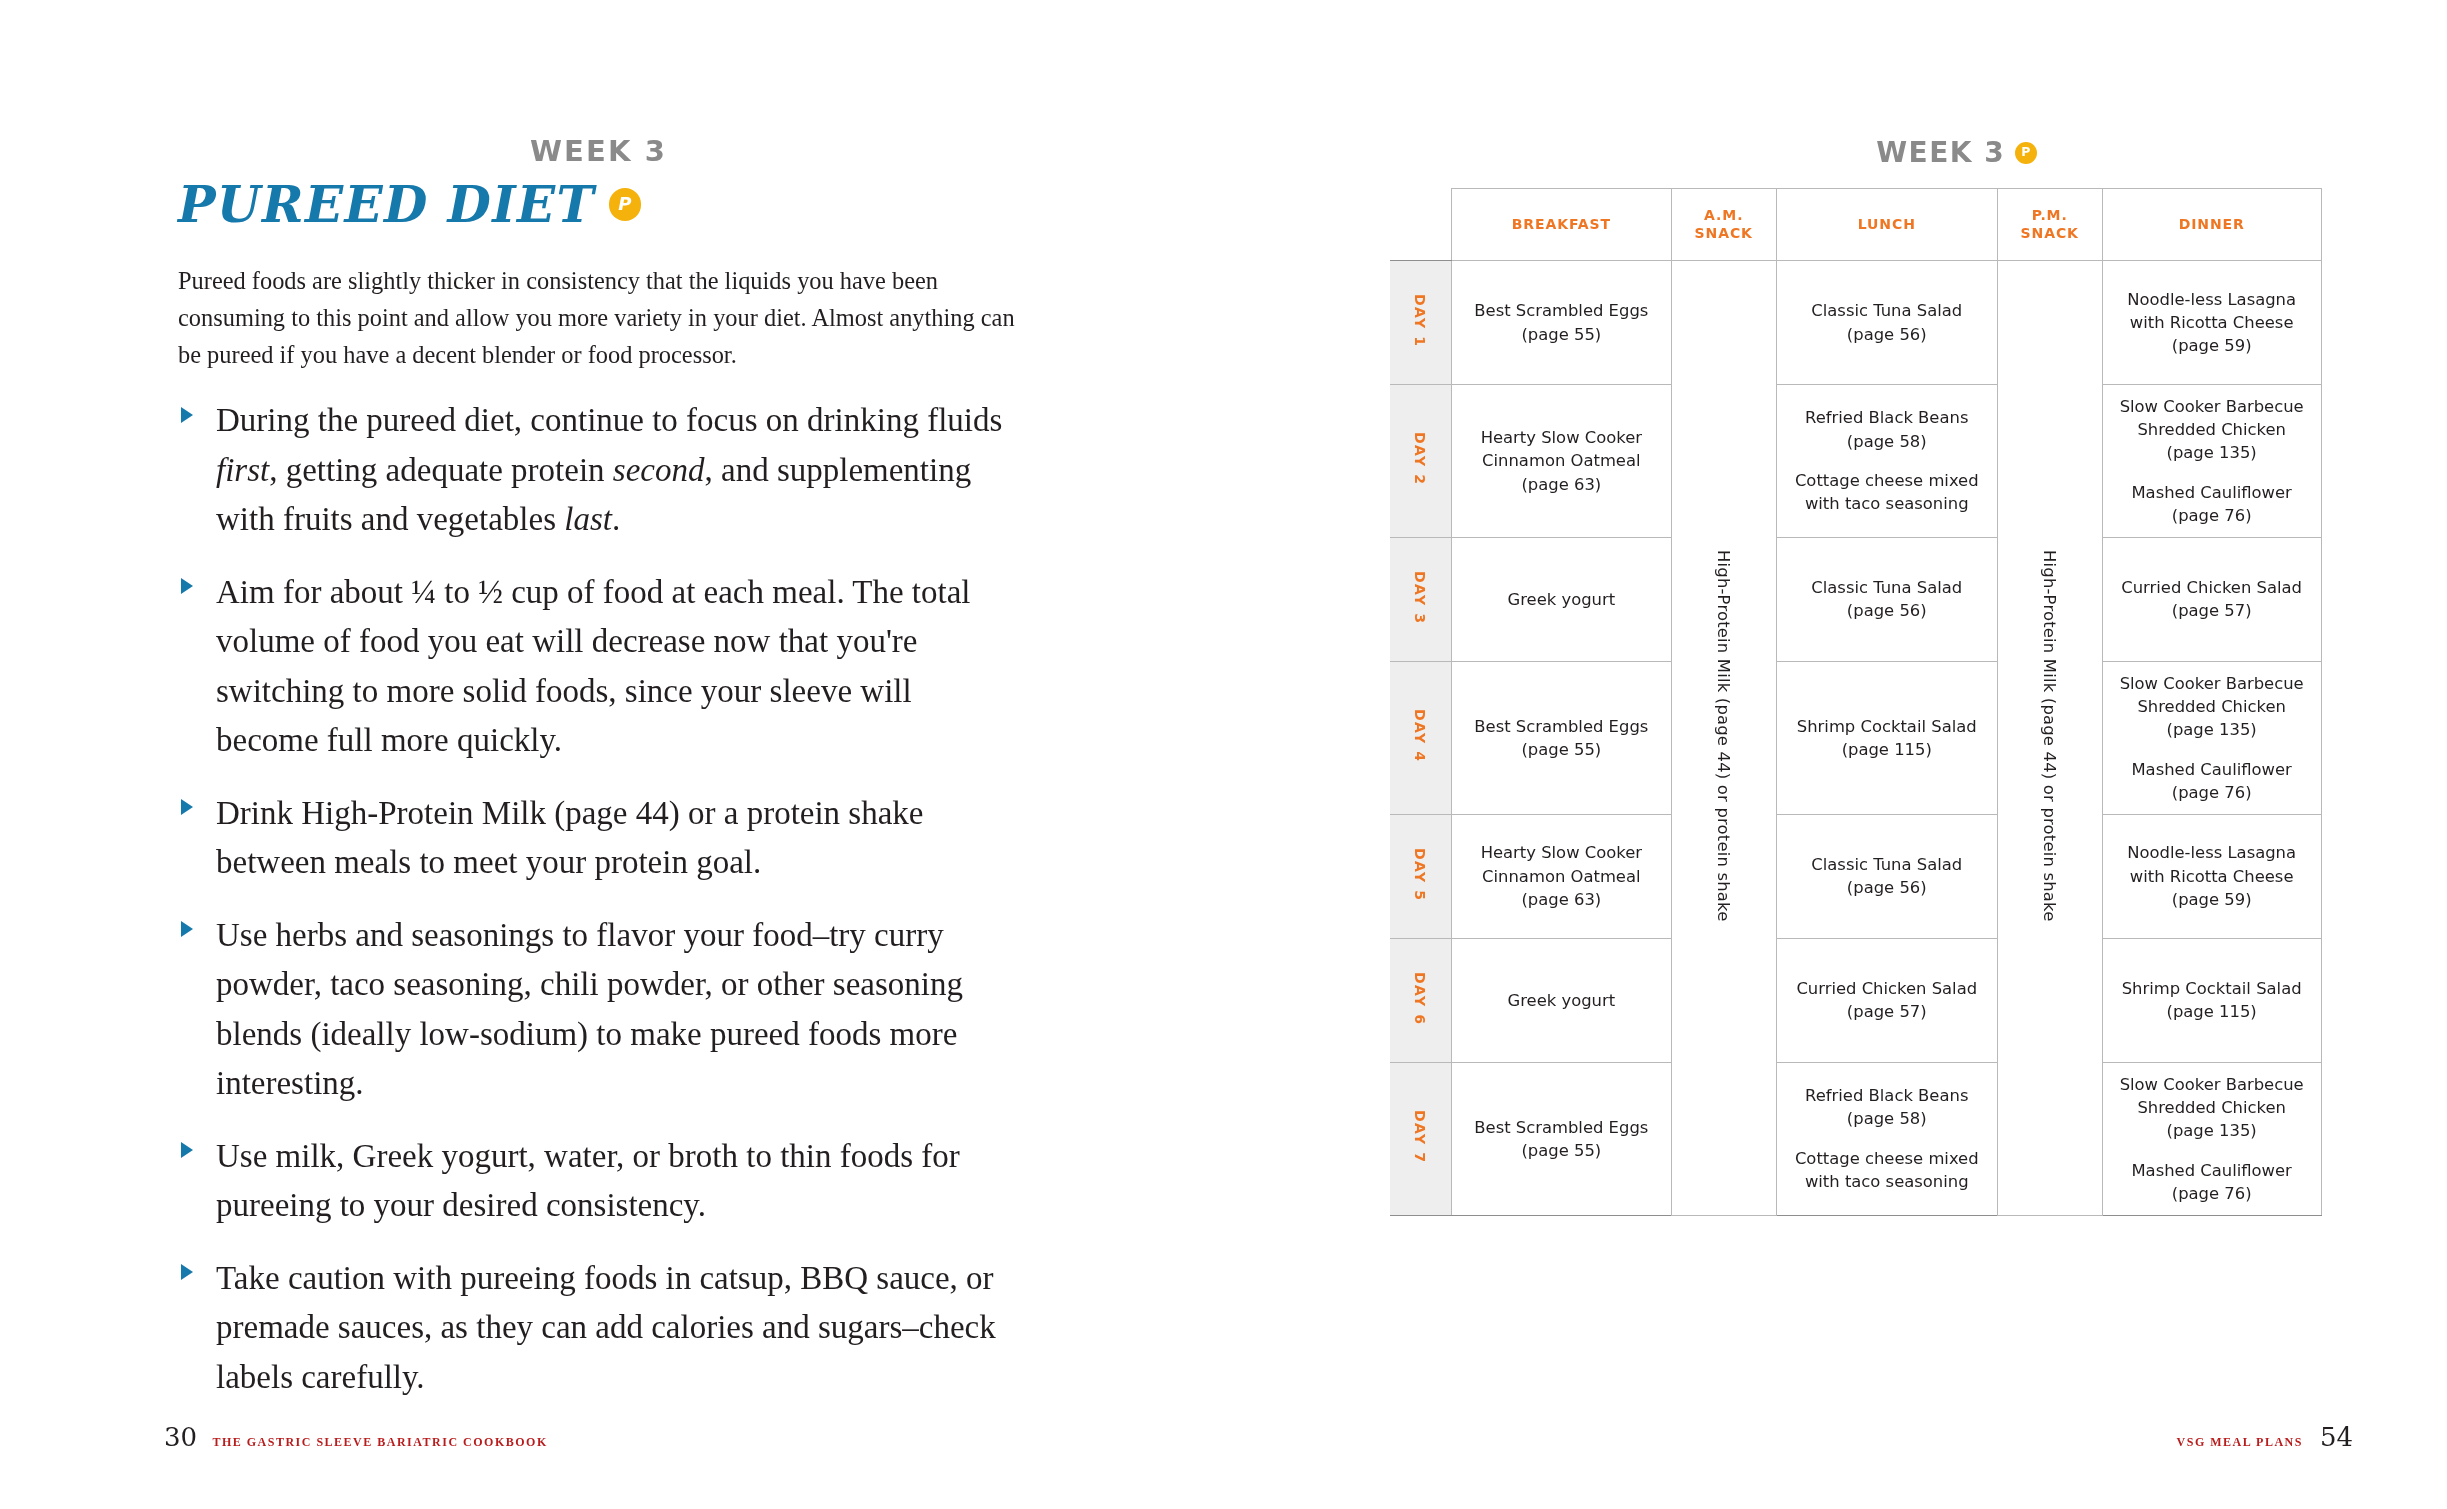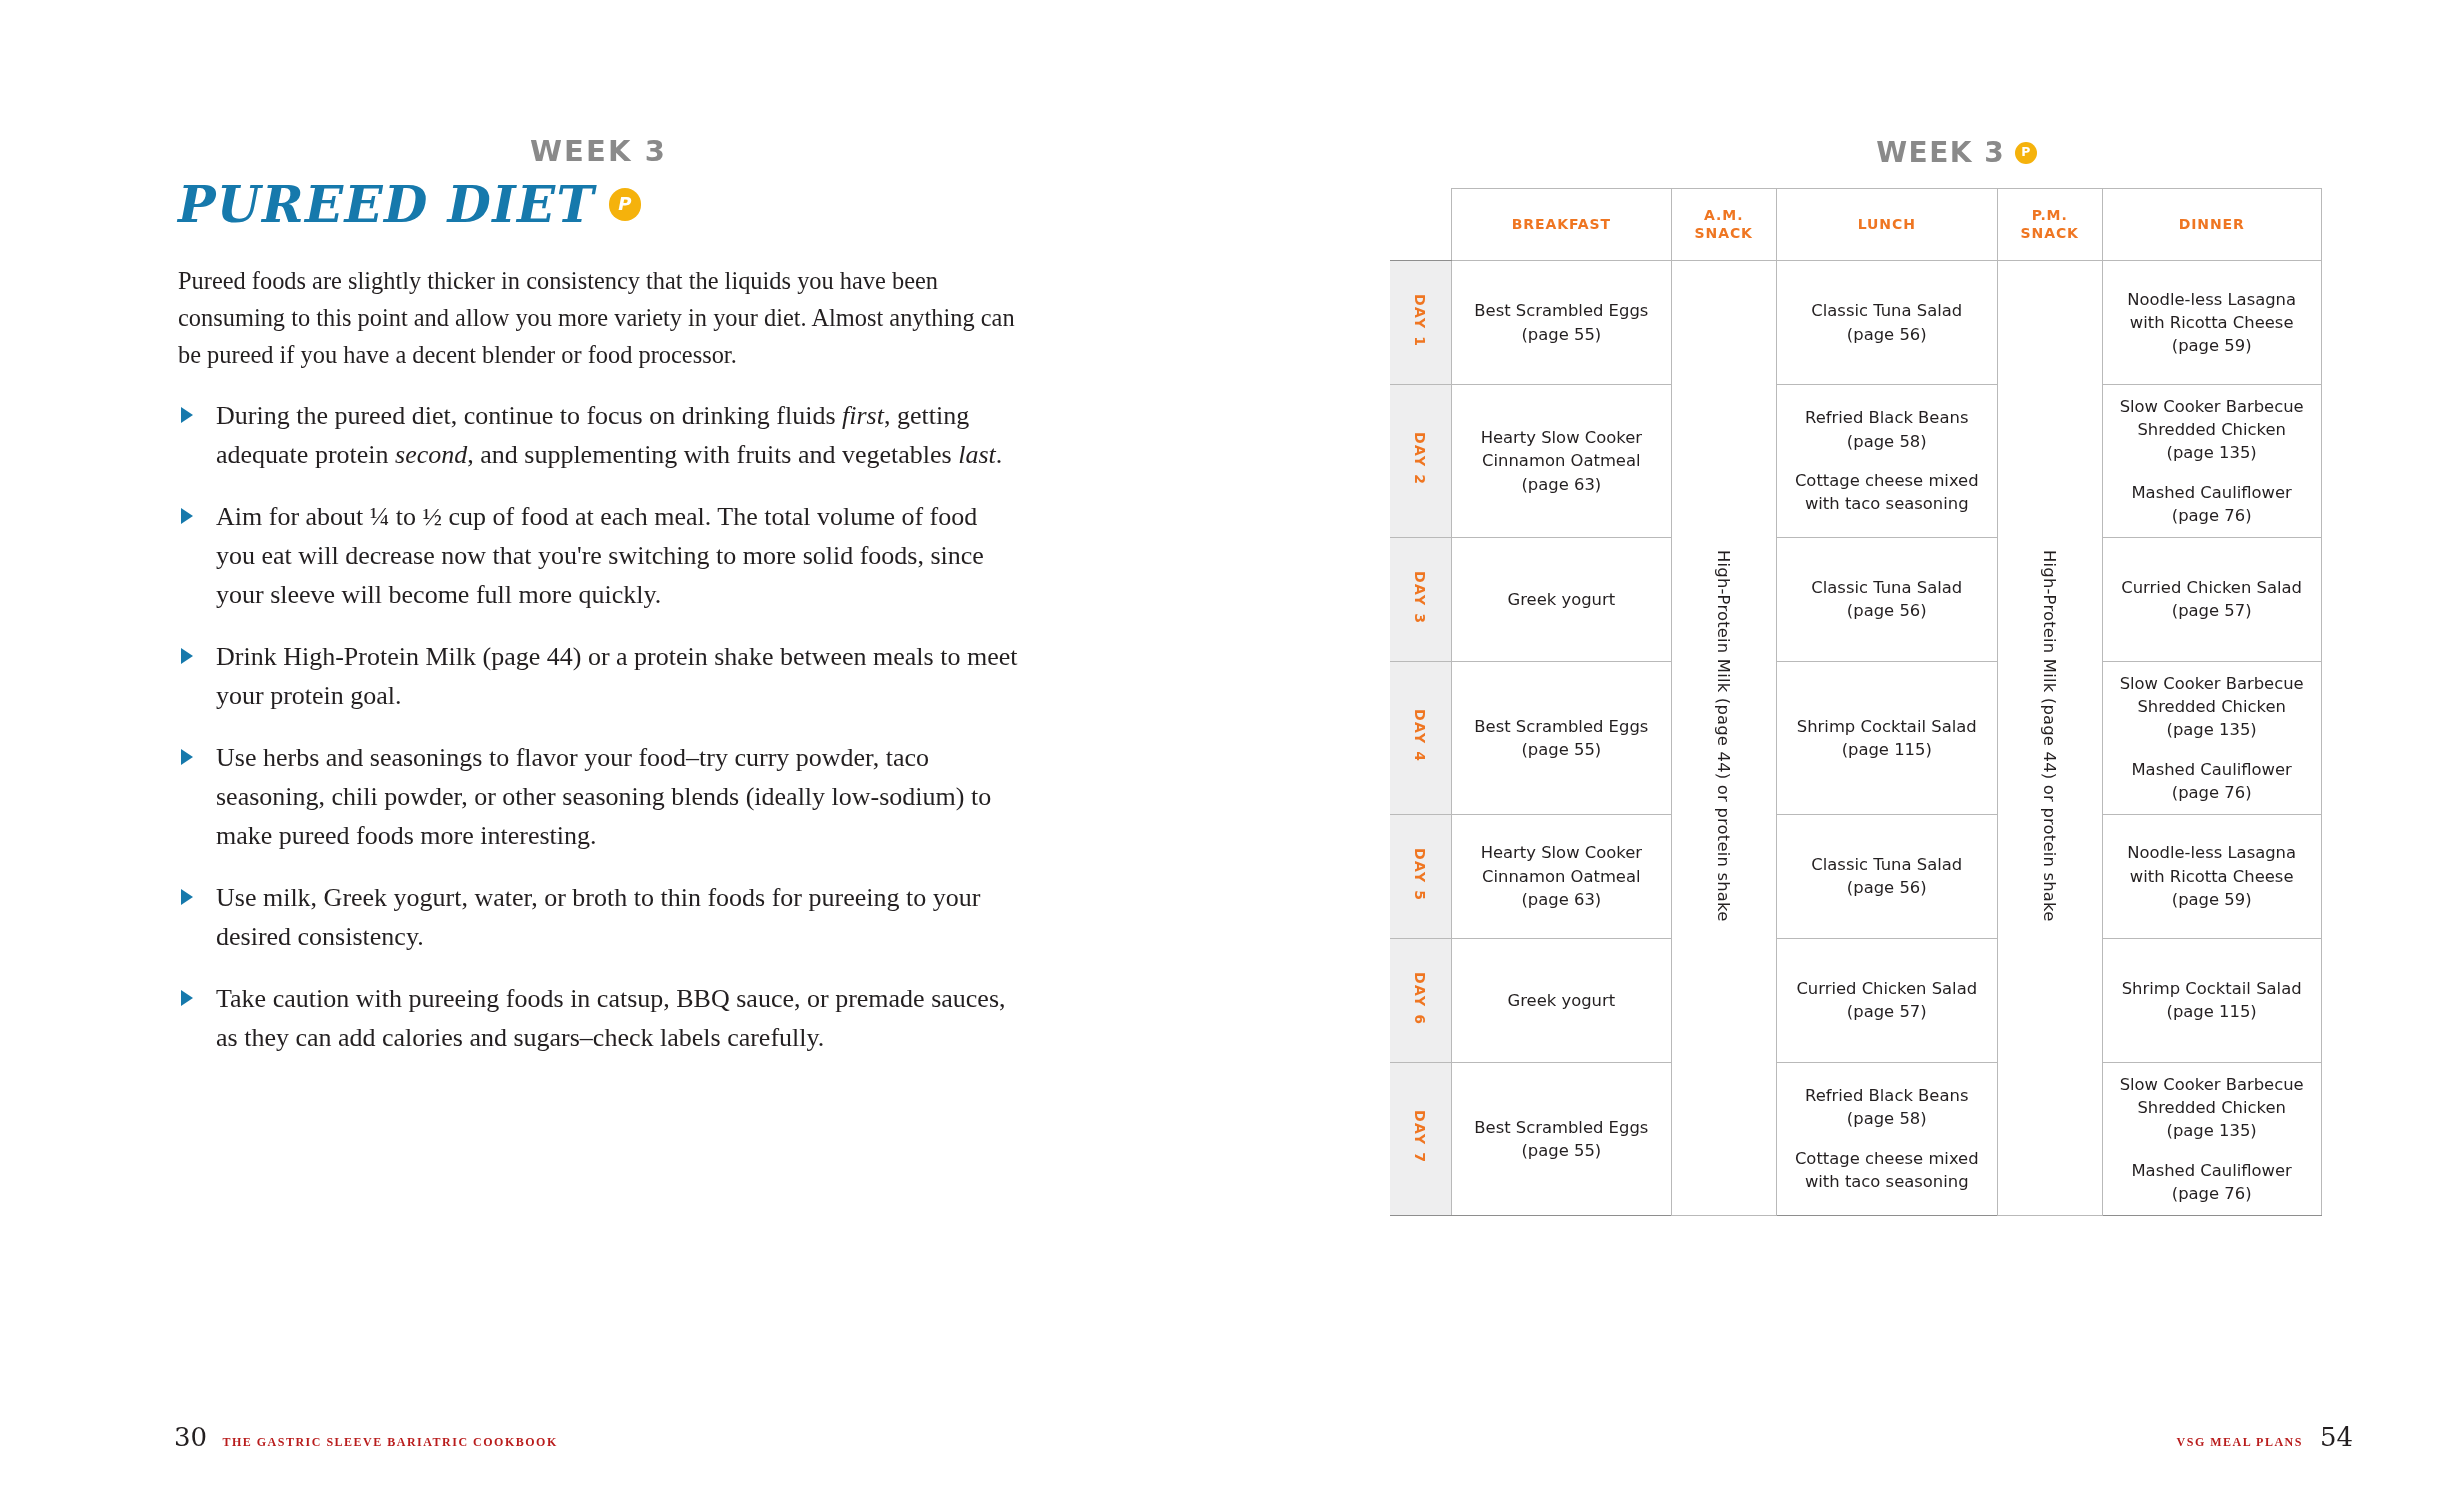--- a/index.html
+++ b/index.html
@@ -103,21 +103,21 @@
   ul.tips {
     list-style: none;
     margin: 0;
     padding: 0;
   }
   ul.tips li {
     position: relative;
     padding-left: 38px;
     margin-bottom: 23px;
     font-family: "Liberation Serif", serif;
-    font-size: 26px;
+    font-size: 33px;
     line-height: 1.5;
     color: #231f20;
   }
   .tri {
     position: absolute;
     left: 2.9px;
     top: 10.5px;
     width: 0;
     height: 0;
     border-top: 8.6px solid transparent;
@@ -129,21 +129,21 @@
   
   .footer {
     position: absolute;
     bottom: 57px;
     font-family: "Liberation Serif", serif;
     color: #5b5b5b;
     display: flex;
     align-items: baseline;
     white-space: nowrap;
   }
-  .footer-left { left: 174px; }
+  .footer-left { left: 164px; }
   .footer-right { right: 94px; }
   .folio {
     font-size: 26px;
     color: #231f20;
     font-family: "DejaVu Serif", serif;
   }
   .runhead {
     font-size: 12px;
     letter-spacing: 1.5px;
     color: #b91c1c;

